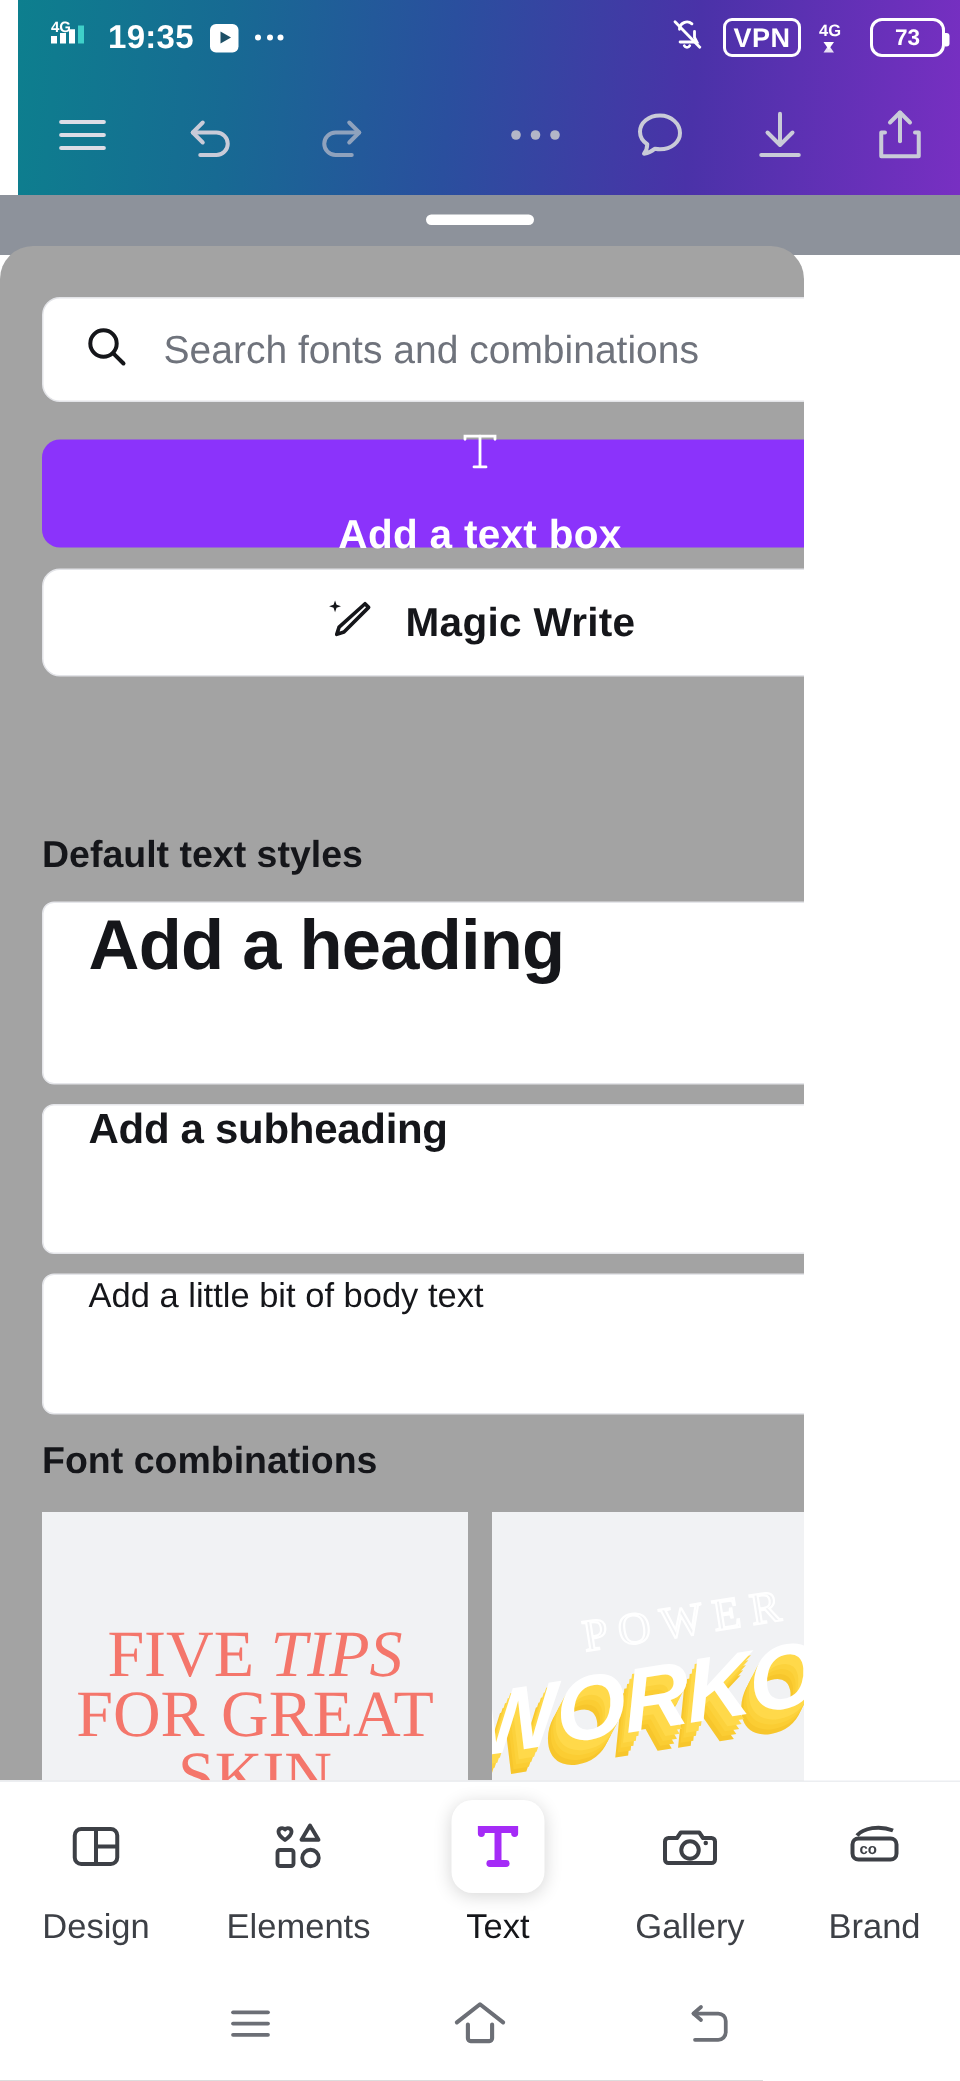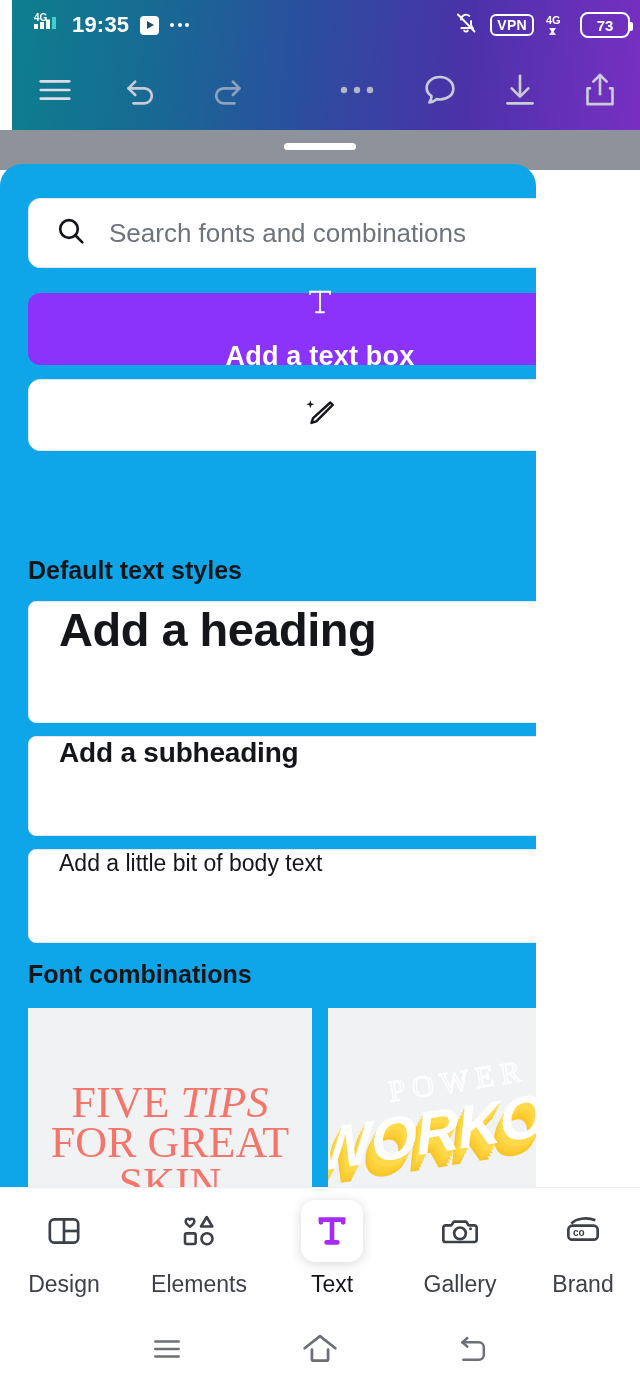--- a/index.html
+++ b/index.html
@@ -33,21 +33,21 @@
     content:""; width:0; height:0;
     border-left:7px solid #1c4f66;
     border-top:4.5px solid transparent;
     border-bottom:4.5px solid transparent;
     margin-left:2px;
   }
   .dots-static { display:flex; gap:3.5px; align-items:center; }
   .dots-static i { width:4px; height:4px; border-radius:50%; background:#fff; display:block; }
   .vpn-badge {
     border:2px solid #fff; border-radius:6px;
-    font-size:14px; font-weight:bold; padding:1px 5px;
+    font-size:18px; font-weight:bold; padding:1px 5px;
     line-height:1.15; color:#fff; letter-spacing:.3px;
   }
   .sig4g { display:flex; align-items:flex-end; gap:2px; font-size:11px; font-weight:bold; }
   .battery {
     width:50px; height:26px; border:2.5px solid #fff; border-radius:8px;
     display:flex; align-items:center; justify-content:center;
     font-size:15px; font-weight:bold; color:#fff; position:relative;
   }
   .battery::after {
     content:""; position:absolute; right:-5px; top:8px;
@@ -68,21 +68,21 @@
   .sheet-bg {
     position:absolute; top:130px; left:0; width:640px; height:40px;
     background:#8d929b;
   }
   .drag-handle {
     position:absolute; top:143px; left:284px;
     width:72px; height:7px; border-radius:4px; background:#fff;
   }
   .sheet {
     position:absolute; top:164px; left:0; width:536px; height:1023px;
-    background:#0ea5e9; border-radius:22px 22px 0 0;
+    background:#a3a3a3; border-radius:22px 22px 0 0;
     overflow:hidden;
   }
 
   .search-box {
     position:absolute; top:34px; left:28px;
     width:584px; height:70px;
     border:1.5px solid #e3e4e8; border-radius:12px;
     display:flex; align-items:center; padding:0 26px; gap:22px;
     background:#fff;
   }
@@ -332,20 +332,21 @@
     <span class="lbl">Add a text box</span>
   </div>
 
   <div class="btn-secondary">
     <span>
       <svg width="34" height="34" viewBox="0 0 24 24" fill="none" stroke="#15161a" stroke-width="1.7" stroke-linecap="round" stroke-linejoin="round">
         <path d="M19.3 4.6 L21 6.3 L9.4 17.9 L6 19 L7.1 15.6 Z"></path>
         <path d="M5.2 3 L5.9 5.1 L8 5.8 L5.9 6.5 L5.2 8.6 L4.5 6.5 L2.4 5.8 L4.5 5.1 Z" fill="#15161a" stroke="none"></path>
       </svg>
     </span>
+    <span class="lbl">Magic Write</span>
   </div>
 
 
   <div class="section-title styles">Default text styles</div>
 
   <div class="style-card heading">
     <span class="txt">Add a heading</span>
   </div>
   <div class="style-card subheading">
     <span class="txt">Add a subheading</span>

